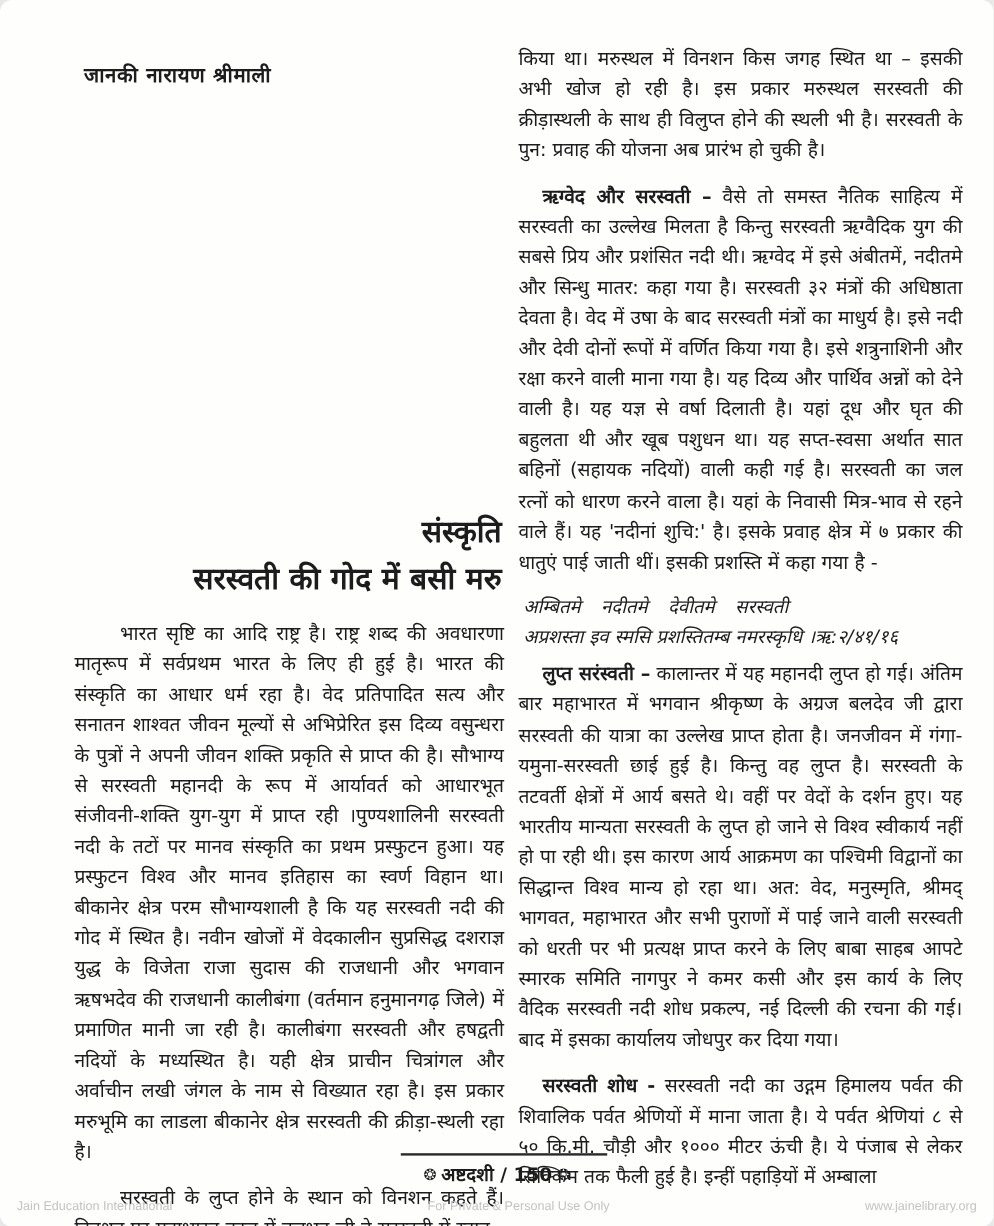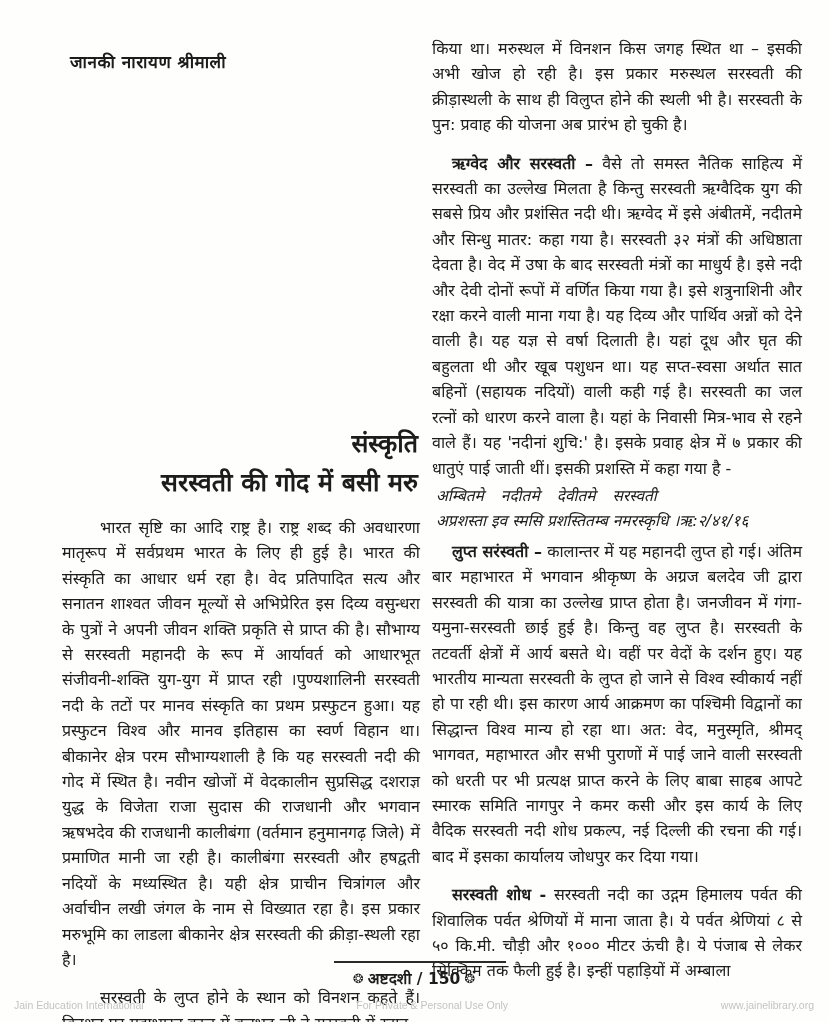--- a/index.html
+++ b/index.html
@@ -4,37 +4,38 @@
 <style>
   html,body { margin:0; padding:0; background:#e8e8e8; }
   .page {
     position:relative;
     width:828px; height:1022px;
     margin:0 auto;
     background:#fefefd;
     overflow:hidden;
     font-family:"DejaVu Sans","Liberation Sans",sans-serif;
     color:#1c1c1c;
+    border-radius:10px;
   }
   .author {
     position:absolute; left:70px; top:50px;
     font-size:17px; font-weight:bold; letter-spacing:0.5px;
   }
   .col-left  { position:absolute; left:62px;  top:424px; width:358px; }
   .col-right { position:absolute; left:432px; top:36px;  width:370px; }
   .body-text p { margin:0; font-size:16px; line-height:25.4px; text-align:justify; }
   .para-gap { margin-top:13px !important; }
   .indent { text-indent:38px; }
   .title {
     text-align:right; font-weight:bold;
     font-size:25px; line-height:39px;
     margin:0 2px 13px 0;
   }
   .sec-head { font-weight:bold;margin-left:20px; }
-  .verse { margin:3px 0 5px 4px; font-style:italic; }
+  .verse { margin:13px 0 5px 4px; font-style:italic; }
   .verse div { font-size:15.5px; line-height:25px; }
   .verse .v1 { word-spacing:12px; }
   .footer-rule {
     position:absolute; left:334px; top:961px; width:172px; height:0;
     border-top:2px solid #2a2a2a;
   }
   .footer-label {
     position:absolute; left:0; top:967px; width:100%;
     text-align:center; font-weight:bold; font-size:15.5px;
   }

